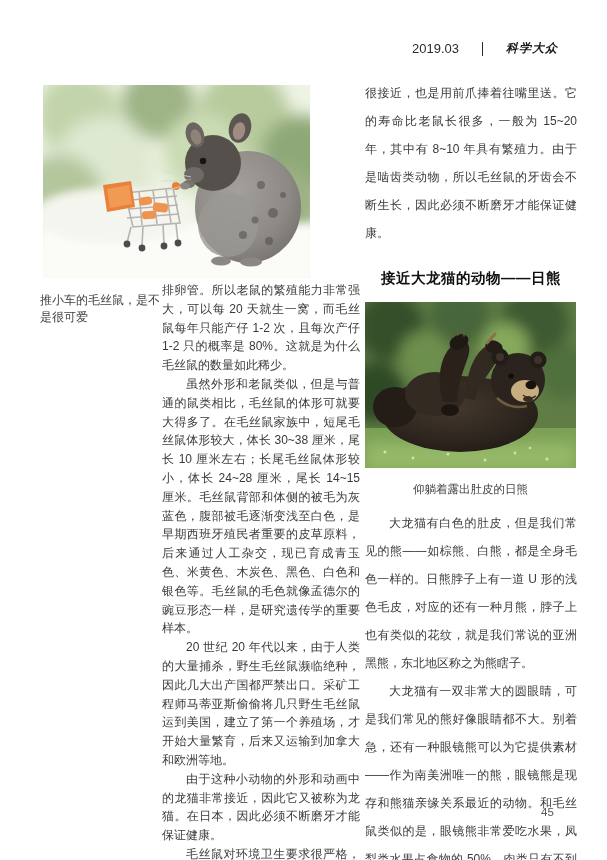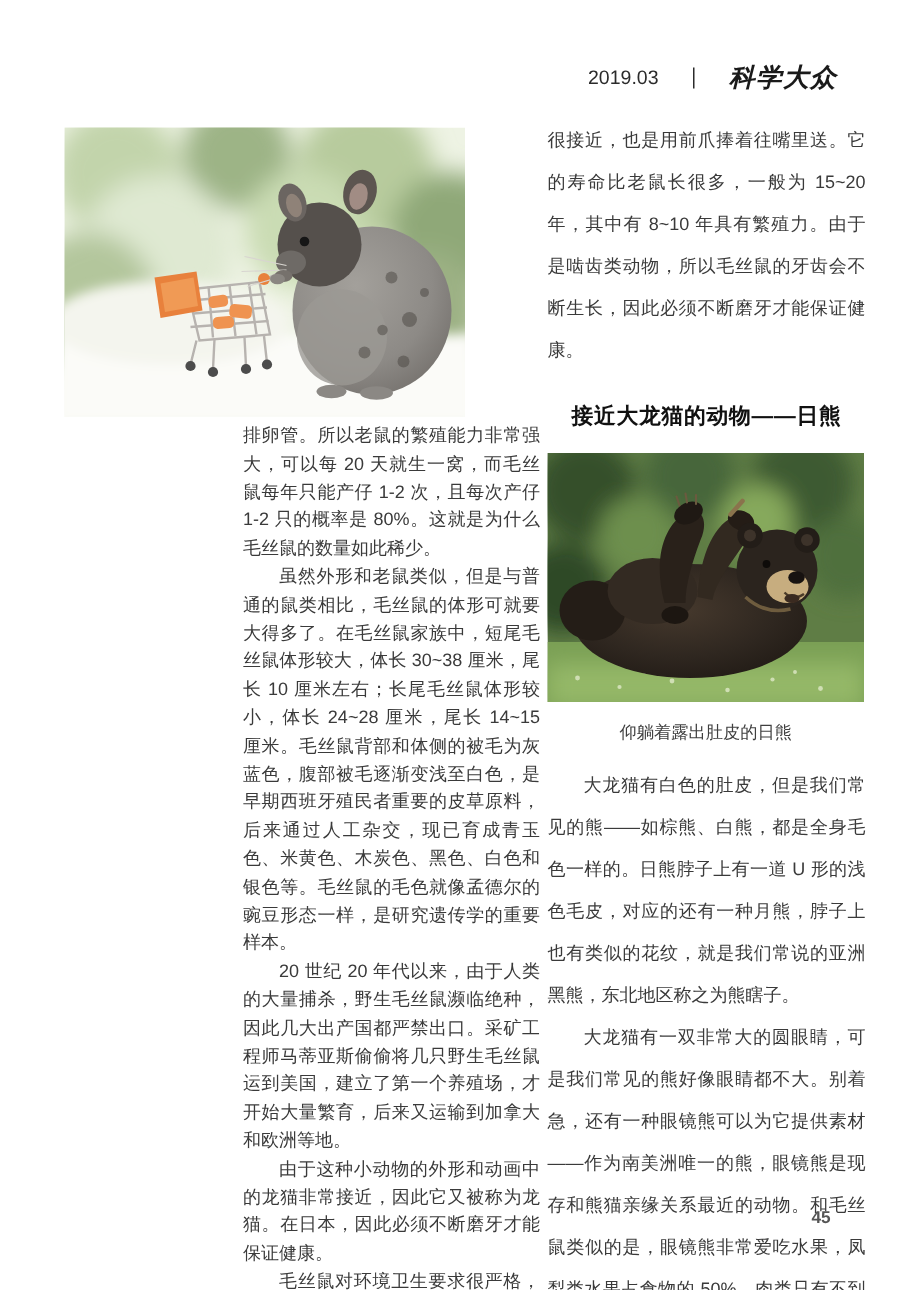--- a/index.html
+++ b/index.html
@@ -8,21 +8,21 @@
     font-family:"Liberation Sans",sans-serif;
   }
   
   .masthead{
     position:absolute;top:40px;right:49px;display:flex;align-items:center;gap:23px;
     font-size:13px;color:#2b2b2b;
   }
   .masthead .divider{width:1px;height:14px;background:#2b2b2b;}
   .masthead .logo{
     font-family:Liberation Mono, monospace;font-weight:bold;font-style:italic;
-    font-size:17px;letter-spacing:1px;color:#1a1a1a;
+    font-size:12px;letter-spacing:1px;color:#1a1a1a;
   }
   
   figure{margin:0;padding:0;}
   .chin-figure{position:absolute;left:43px;top:85px;width:267px;height:193px;}
   .chin-figure svg,.bear-figure svg{display:block;}
   .chin-caption{
     position:absolute;left:40px;top:292px;width:122px;
     font-size:12px;line-height:17px;color:#3f3f3f;
   }
   
@@ -38,21 +38,21 @@
   .ind{text-indent:2em;}
   .col-right h2{
     margin:17px 0 9px 0;font-size:14.5px;font-weight:bold;color:#111;
     letter-spacing:.5px;text-align:center;
   }
   .bear-figure{width:211px;height:166px;margin:10px 0 0 0;}
   .bear-caption{
     text-align:center;font-size:11.5px;color:#3f3f3f;margin:7px 1px 6px 0;
   }
   .page-number{
-    position:absolute;left:541px;top:806px;font-size:11.5px;color:#555;font-weight:bold;
+    position:absolute;left:541px;top:806px;font-size:11.5px;color:#555;
   }
 </style>
 </head>
 <body>
 
 <div class="page">
 
   <header class="masthead">
     <span>2019.03</span>
     <span class="divider"></span>
@@ -133,20 +133,21 @@
           <circle cx="240" cy="110" r="3"></circle>
             <circle cx="212" cy="135" r="3.5"></circle>
             <circle cx="226" cy="156" r="4"></circle>
         </g>
         <ellipse cx="178" cy="176" rx="10" ry="4.5" fill="#8b8884"></ellipse>
         <ellipse cx="208" cy="177" rx="11" ry="4.5" fill="#8b8884"></ellipse>
       </g>
     </svg>
   </figure>
 
+  <div class="chin-caption">推小车的毛丝鼠，是不是很可爱</div>
 
   <div class="col-left">
     <p>排卵管。所以老鼠的繁殖能力非常强大，可以每 20 天就生一窝，而毛丝鼠每年只能产仔 1-2 次，且每次产仔 1-2 只的概率是 80%。这就是为什么毛丝鼠的数量如此稀少。</p>
     <p class="ind">虽然外形和老鼠类似，但是与普通的鼠类相比，毛丝鼠的体形可就要大得多了。在毛丝鼠家族中，短尾毛丝鼠体形较大，体长 30~38 厘米，尾长 10 厘米左右；长尾毛丝鼠体形较小，体长 24~28 厘米，尾长 14~15 厘米。毛丝鼠背部和体侧的被毛为灰蓝色，腹部被毛逐渐变浅至白色，是早期西班牙殖民者重要的皮草原料，后来通过人工杂交，现已育成青玉色、米黄色、木炭色、黑色、白色和银色等。毛丝鼠的毛色就像孟德尔的豌豆形态一样，是研究遗传学的重要样本。</p>
     <p class="ind">20 世纪 20 年代以来，由于人类的大量捕杀，野生毛丝鼠濒临绝种，因此几大出产国都严禁出口。采矿工程师马蒂亚斯偷偷将几只野生毛丝鼠运到美国，建立了第一个养殖场，才开始大量繁育，后来又运输到加拿大和欧洲等地。</p>
     <p class="ind">由于这种小动物的外形和动画中的龙猫非常接近，因此它又被称为龙猫。在日本，因此必须不断磨牙才能保证健康。</p>
     <p class="ind">毛丝鼠对环境卫生要求很严格，喜欢吃各种干净的植物，吃食物的样子和老鼠</p>
   </div>
 
   <div class="col-right">

